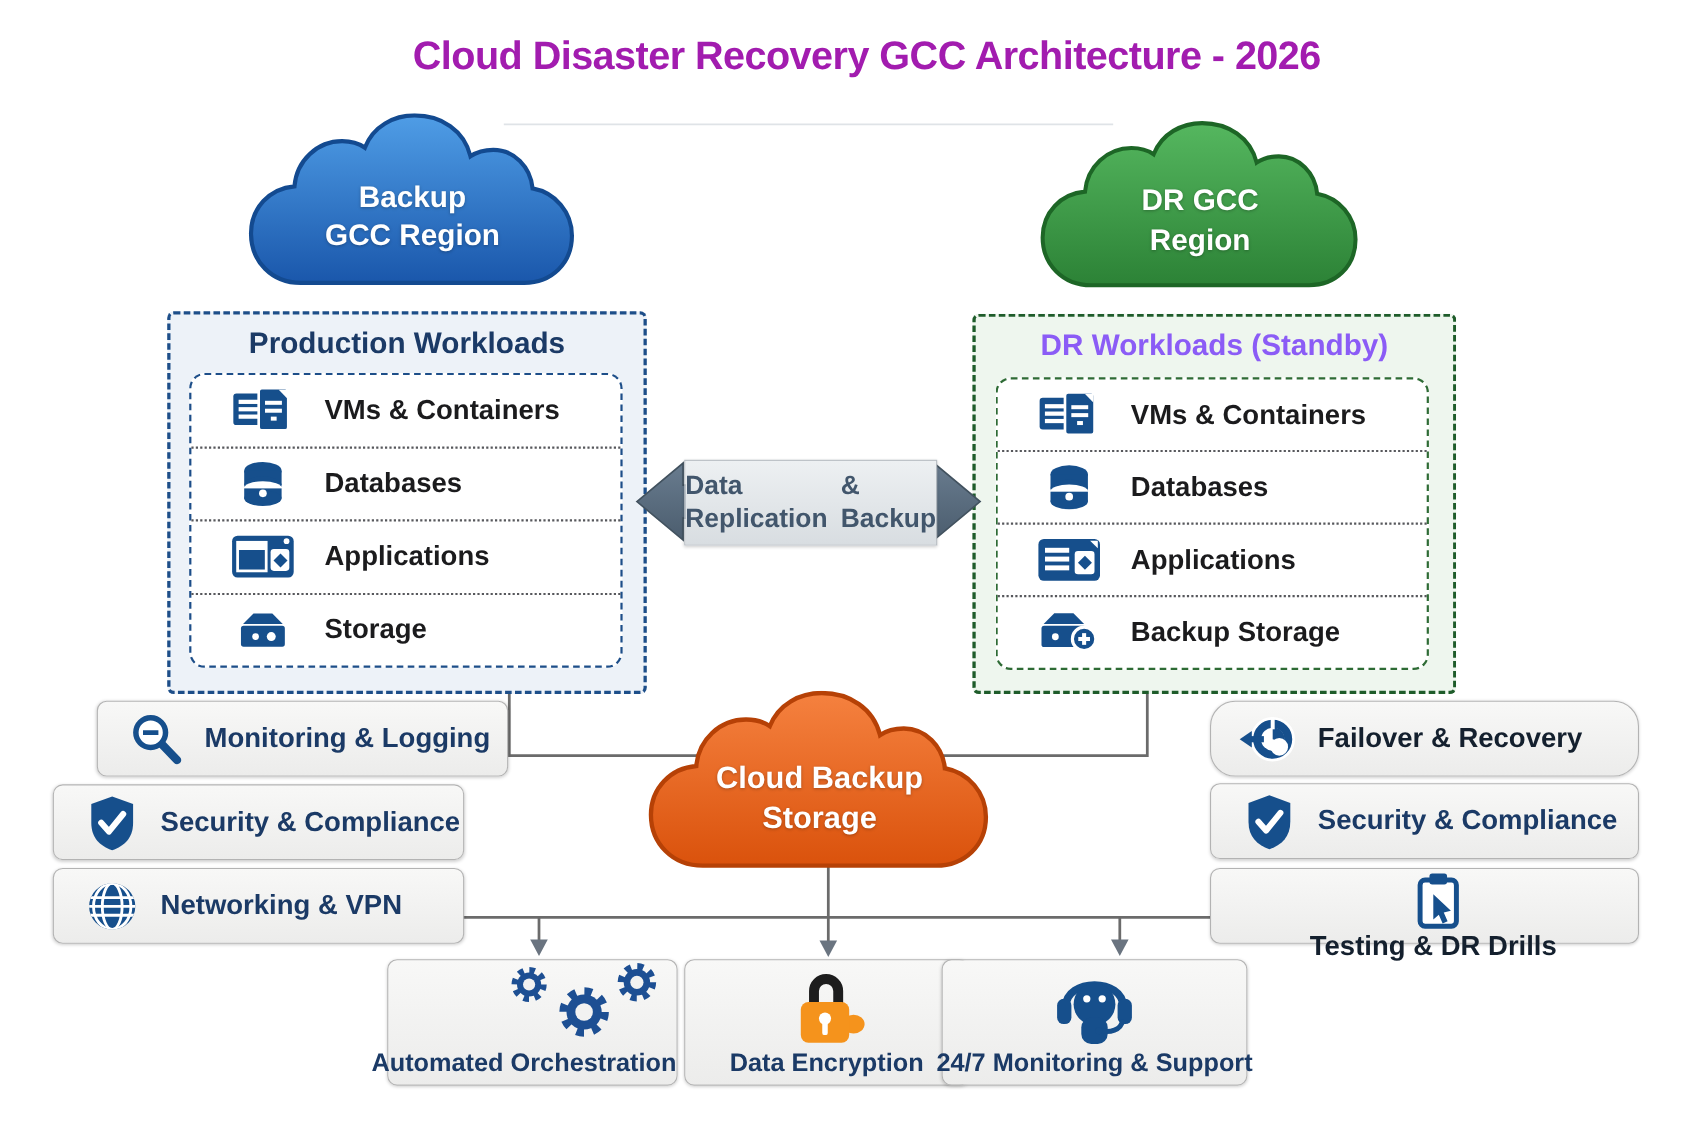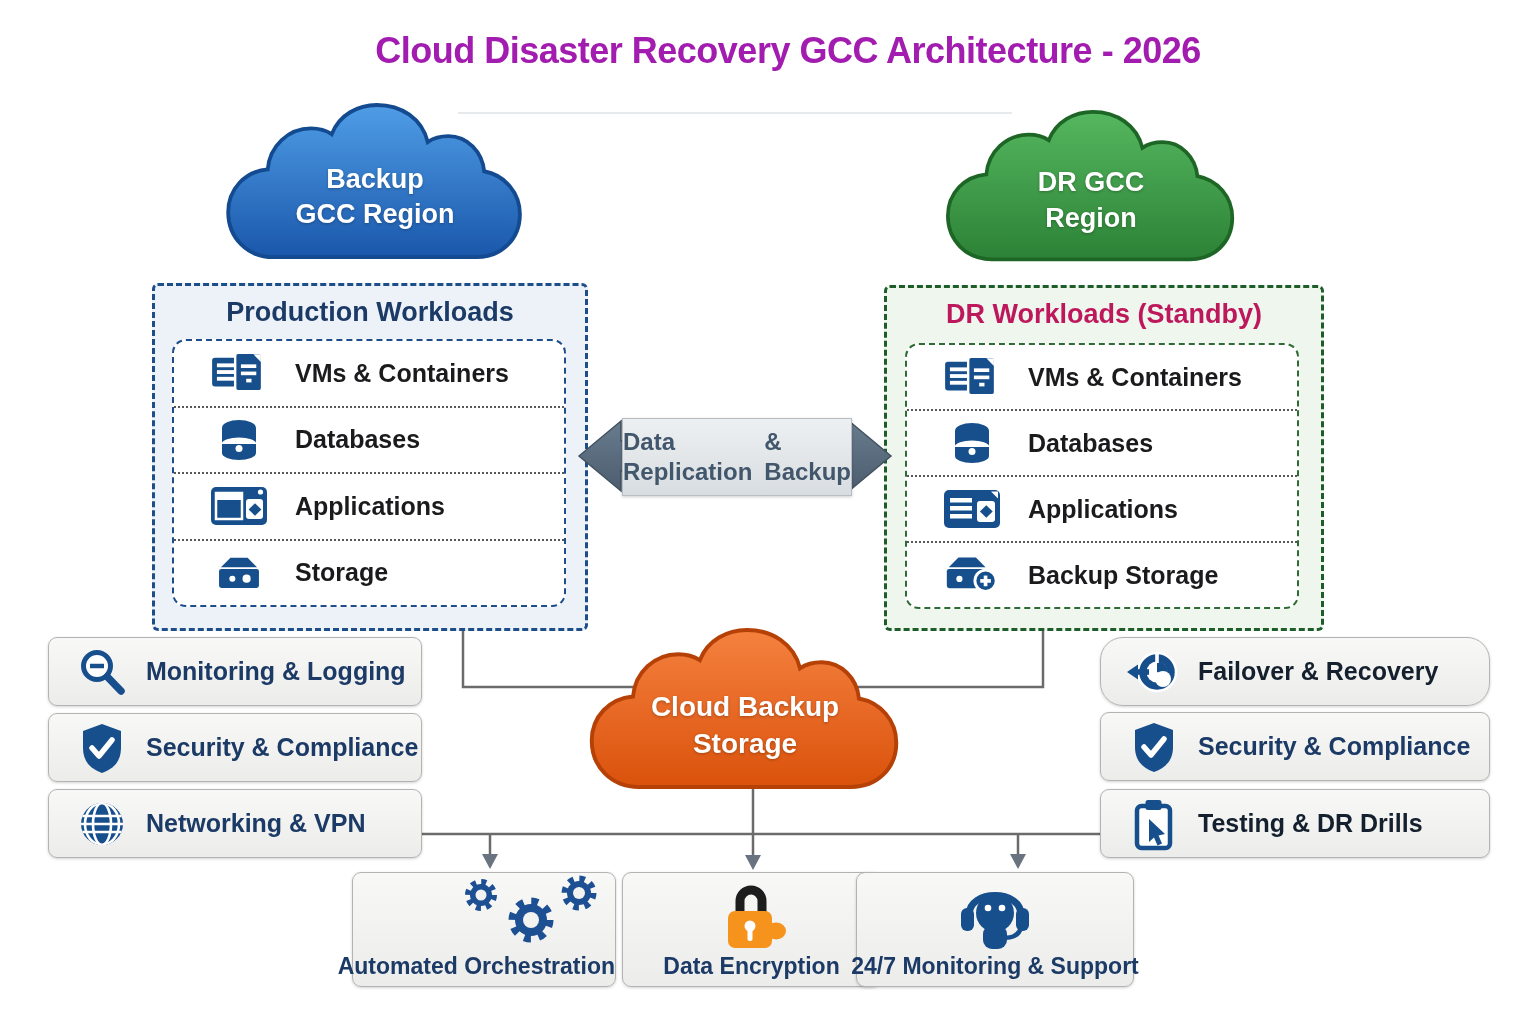--- a/index.html
+++ b/index.html
@@ -19,21 +19,21 @@
   .cloud-label span{display:block;}
 
   
   .wl-outer{border-radius:6px;}
   #prod-outer{left:152px;top:283px;width:430px;height:342px;background:#edf2f8;
               border:3px dashed #1d4e89;}
   #dr-outer{left:884px;top:285px;width:434px;height:340px;background:#eef6ee;
             border:3px dashed #1e5c2a;}
   .wl-title{width:100%;text-align:center;margin-top:11px;font-size:27px;font-weight:700;}
   #prod-outer .wl-title{color:#1b3a66;}
-  #dr-outer .wl-title{color:#be185d;}
+  #dr-outer .wl-title{color:#8b5cf6;}
   .wl-inner{position:absolute;background:#ffffff;border-radius:14px;display:flex;flex-direction:column;}
   #prod-inner{left:17px;top:53px;width:390px;height:264px;border:2px dashed #1d4e89;}
   #dr-inner{left:18px;top:55px;width:390px;height:262px;border:2px dashed #2e6b35;}
   .wl-row{flex:1;display:flex;align-items:center;padding-left:20px;}
   .wl-row + .wl-row{border-top:2px dotted #57585c;}
   .wl-icon{width:90px;display:flex;align-items:center;justify-content:center;flex:0 0 90px;}
   .wl-label{margin-left:11px;font-size:25px;font-weight:600;color:#1b1b1d;}
 
   
   #repl-arrow-svg{left:575px;top:408px;width:320px;height:96px;z-index:3;}
@@ -267,21 +267,21 @@
           </linearGradient>
         </defs>
       <path d="M 62 158 C 34 158 14 138 14 112 C 14 88 32 70 56 68 C 58 44 78 26 102 26 C 110 26 118 28 124 32 C 132 12 152 2 172 2 C 198 2 220 16 226 40 C 232 36 240 34 248 34 C 268 34 284 50 286 70 C 308 74 324 92 324 114 C 324 140 304 158 278 158 Z" fill="url(#gOrange)" stroke="#b64106" stroke-width="4"></path>
     </svg>
     <div class="abs cloud-label" style="left:0;top:30px;width:334px;height:135px;font-size:28px;">
       <span>Cloud Backup</span>
       <span>Storage</span>
     </div>
   </div>
 
-  <div class="abs panel lp zi2" style="top:637px;">
+  <div class="abs panel lp zi2" style="top:637px;margin-left:40px;">
     <span class="p-icon">
       <svg width="52" height="52" viewBox="0 0 52 52">
         <circle cx="21" cy="20" r="13.5" fill="#fff" stroke="#164f8c" stroke-width="5"></circle>
         <line x1="14" y1="20" x2="28" y2="20" stroke="#164f8c" stroke-width="4.5"></line>
         <line x1="31.5" y1="31" x2="45" y2="45" stroke="#164f8c" stroke-width="7.5" stroke-linecap="round"></line>
       </svg>
     </span>
     <span class="p-label">Monitoring &amp; Logging</span>
   </div>
 
@@ -334,21 +334,21 @@
   <div class="abs panel rp zi2" style="top:712px;">
     <span class="p-icon">
       <svg width="48" height="52" viewBox="0 0 46 52">
         <path d="M23 2 L42 9 V26 C42 40 34 47 23 51 C12 47 4 40 4 26 V9 Z" fill="#164f8c"></path>
         <polyline points="13,26 20,34 33,18" fill="none" stroke="#fff" stroke-width="5.5" stroke-linecap="round" stroke-linejoin="round"></polyline>
       </svg>
     </span>
     <span class="p-label">Security &amp; Compliance</span>
   </div>
 
-  <div class="abs panel rp zi2" style="top:789px;">
+  <div class="abs panel rp zi2" style="top:789px;flex-direction:column;">
     <span class="p-icon">
       <svg width="46" height="54" viewBox="0 0 46 54">
         <rect x="6" y="9" width="33" height="42" rx="4.5" fill="#fff" stroke="#164f8c" stroke-width="4.5"></rect>
         <rect x="14.5" y="3" width="16" height="10" rx="2.5" fill="#164f8c"></rect>
         <polygon points="18,22 34,37 27.5,38.5 31,46.5 26.5,48.5 23,40.5 18,45" fill="#164f8c"></polygon>
       </svg>
     </span>
     <span class="p-label dark">Testing &amp; DR Drills</span>
   </div>
 

